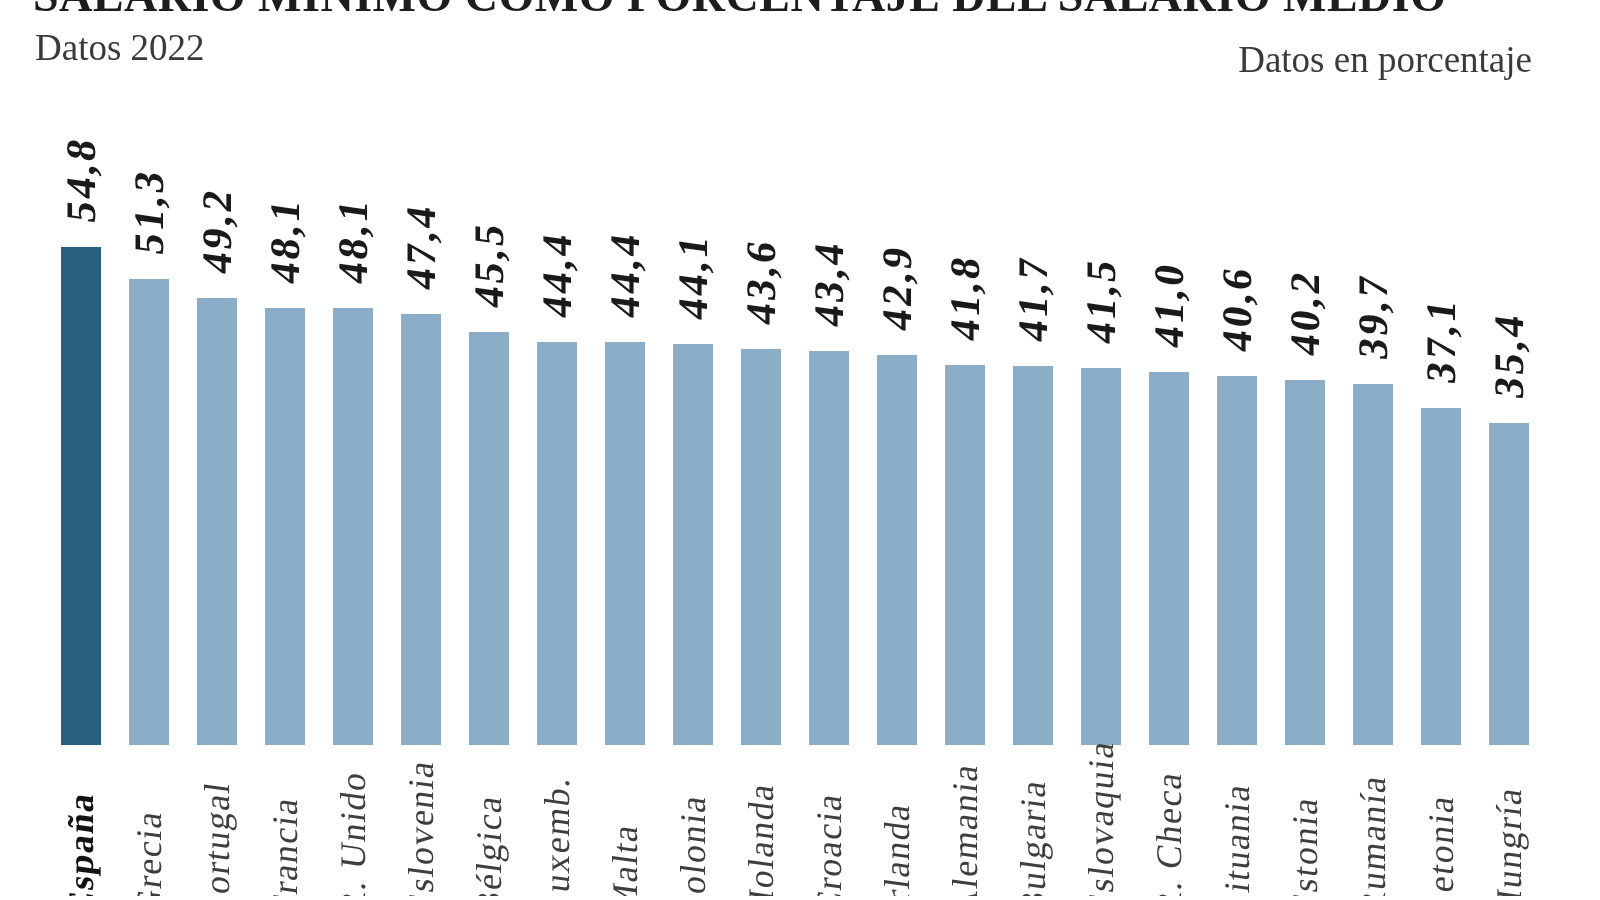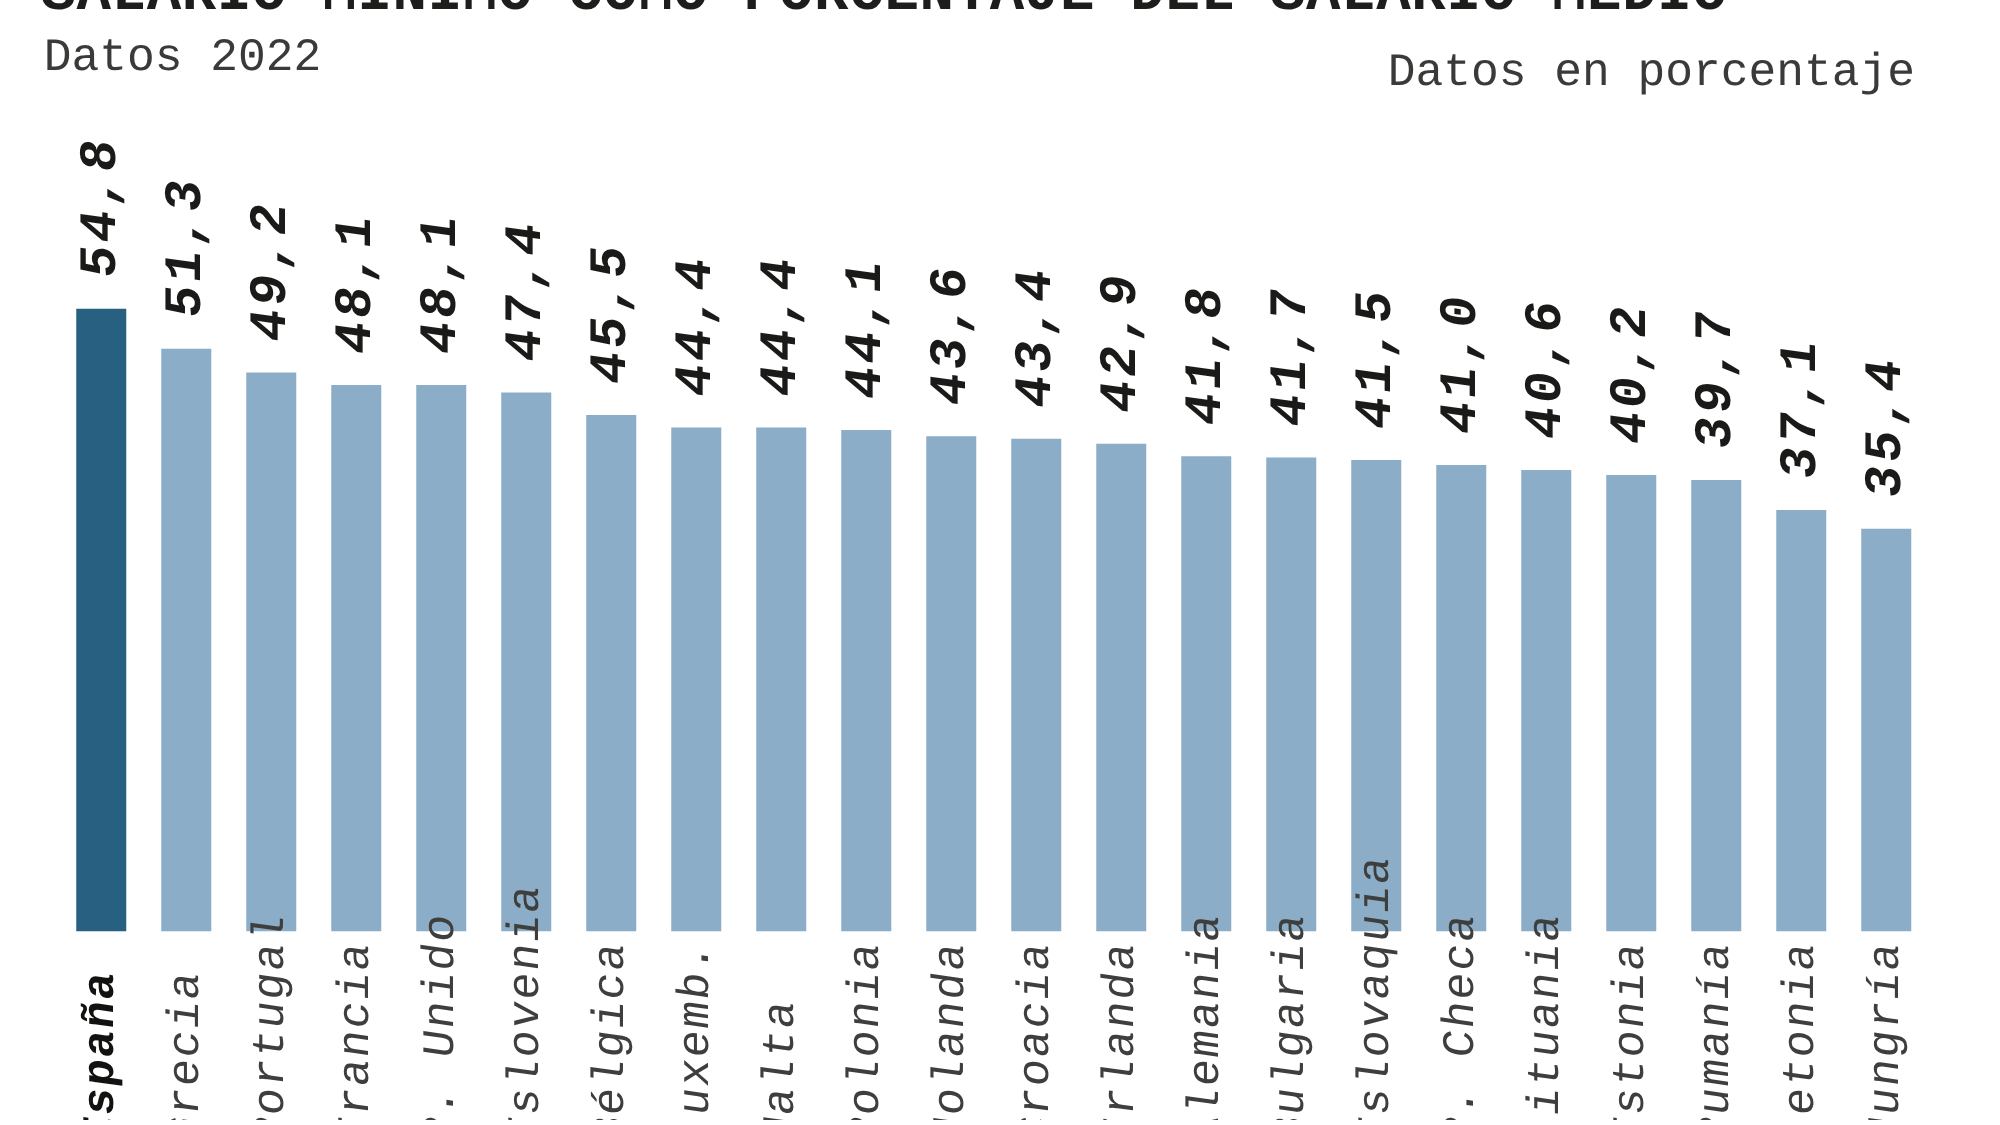--- a/index.html
+++ b/index.html
@@ -3,21 +3,21 @@
 <meta charset="utf-8">
 <style>
   html, body { margin: 0; padding: 0; }
   body { background: #ffffff; }
   #page {
     position: relative;
     width: 1600px;
     height: 896px;
     overflow: hidden;
     background: #ffffff;
-    font-family: Liberation Mono, monospace;
+    font-family: Liberation Serif, serif;
   }
   .chart-title {
     position: absolute;
     left: 33px;
     top: -31px;               
     font-size: 46px;
     font-weight: bold;
     letter-spacing: 0.5px;
     white-space: nowrap;
     color: #1d1d1b;

